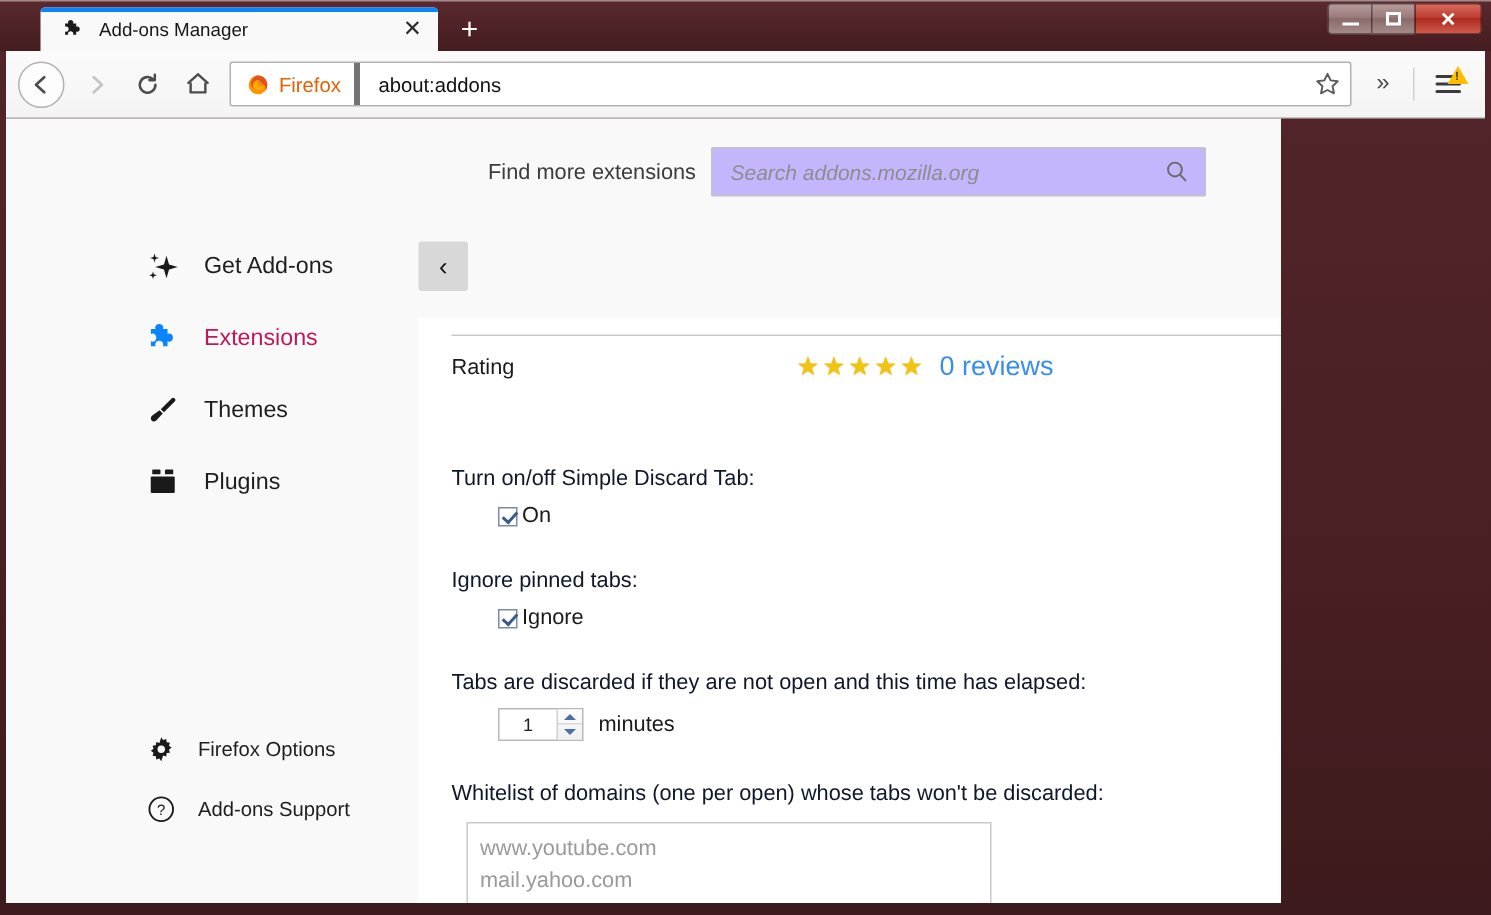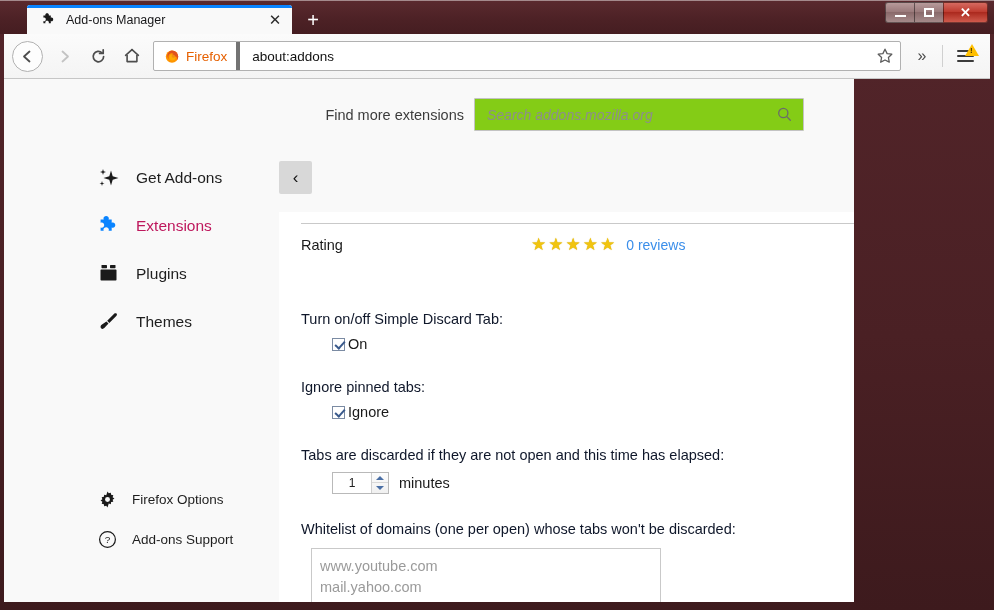--- a/index.html
+++ b/index.html
@@ -159,21 +159,21 @@
     background: #f9f9f9; overflow: hidden;
   }
 
   
   .findrow {
     position: absolute; right: 50px; top: 19px;
     display: flex; align-items: center; gap: 10px;
   }
   .find-label { font-size: 14.5px; color: #3c3c3c; }
   .search-box {
-    width: 330px; height: 33px; background: #84cc16;
+    width: 330px; height: 33px; background: #c4b5fd;
     border: 1px solid #c3c3c3; border-radius: 1px;
     display: flex; align-items: center; padding: 0 9px 0 12px;
   }
   .search-box input {
     flex: 1 1 auto; border: none; outline: none; background: transparent;
     font-family: "Liberation Sans", sans-serif;
     font-size: 14px; color: #4b4b4b; font-style: italic;
   }
   .search-box input::placeholder { color: #8d8d8d; font-style: italic; }
   .search-icon-wrap {
@@ -228,21 +228,21 @@
   .panel-inner { position: relative; padding: 0 22px; }
   .rating-row {
     display: flex; align-items: center; height: 42px;
     border-top: 1px solid #c9c9c9; margin: 11px 0 0 0;
     padding-top: 0;
   }
   .rating-label { font-size: 14.5px; color: #1a1a1a; width: 230px; }
   .stars { display: flex; gap: 2px; font-size: 17px; color: #f5c518; letter-spacing: 0; }
   .star { color: #f1c40f; text-shadow: 0 0 1px #c9a000; }
   .reviews-link {
-    font-size: 14px; color: #3a8eea; margin-left: 11px; cursor: pointer; text-align: center;
+    font-size: 18px; color: #3a8eea; margin-left: 11px; cursor: pointer; text-align: center;
   }
 
   .settings { padding-top: 46px; }
   .set-label { font-size: 14.5px; color: #0f172a; margin-bottom: 9px; }
   .set-check {
     display: flex; align-items: center; margin-left: 31px; margin-bottom: 27px;
     cursor: pointer;
   }
   .cbox {
     width: 13px; height: 13px; flex: 0 0 13px; margin-right: 3px;
@@ -446,36 +446,36 @@
           <svg width="24" height="24" viewBox="0 0 16 16">
             <path fill="#0a84ff" d="M6.1 1.3c1 0 1.8.7 1.8 1.6 0 .3-.1.5-.2.7h2.1v2.2c.2-.1.5-.2.8-.2.9 0 1.6.8 1.6 1.8s-.7 1.8-1.6 1.8c-.3 0-.6-.1-.8-.2v2.2H7.7c.1-.2.2-.5.2-.8 0-.9-.8-1.6-1.8-1.6s-1.8.7-1.8 1.6c0 .3.1.6.2.8H2.4V9c.2.1.5.2.8.2.9 0 1.6-.8 1.6-1.8S4.1 5.6 3.2 5.6c-.3 0-.6.1-.8.2V3.6h2.1c-.1-.2-.2-.4-.2-.7 0-.9.8-1.6 1.8-1.6z"></path>
           </svg>
         </span>
         <span class="side-label">Extensions</span>
       </div>
 
       <div class="side-item">
         <span class="side-icon">
           <svg width="24" height="24" viewBox="0 0 24 24">
+            <path fill="#1a1a1a" d="M19.5 3.6c.6.6.6 1.5 0 2.1l-7.2 7.2-2.1-2.1 7.2-7.2c.6-.6 1.5-.6 2.1 0z"></path>
+            <path fill="#1a1a1a" d="M9.4 11.5l2.1 2.1-4.2 4.5c-.9 1-2.4 1.1-3.2.2-.8-.8-.7-2.3.2-3.2l5.1-3.6z"></path>
+          </svg>
+        </span>
+        <span class="side-label">Themes</span>
+      </div>
+
+      <div class="side-item">
+        <span class="side-icon">
+          <svg width="24" height="24" viewBox="0 0 24 24">
             <rect x="4.5" y="3" width="5.5" height="3.2" rx="0.6" fill="#1a1a1a"></rect>
             <rect x="13" y="3" width="5.5" height="3.2" rx="0.6" fill="#1a1a1a"></rect>
             <rect x="3.5" y="7.6" width="16" height="11" rx="0.8" fill="#1a1a1a"></rect>
           </svg>
         </span>
         <span class="side-label">Plugins</span>
-      </div>
-
-      <div class="side-item">
-        <span class="side-icon">
-          <svg width="24" height="24" viewBox="0 0 24 24">
-            <path fill="#1a1a1a" d="M19.5 3.6c.6.6.6 1.5 0 2.1l-7.2 7.2-2.1-2.1 7.2-7.2c.6-.6 1.5-.6 2.1 0z"></path>
-            <path fill="#1a1a1a" d="M9.4 11.5l2.1 2.1-4.2 4.5c-.9 1-2.4 1.1-3.2.2-.8-.8-.7-2.3.2-3.2l5.1-3.6z"></path>
-          </svg>
-        </span>
-        <span class="side-label">Themes</span>
       </div>
 
       <div class="side-bottom">
         <div class="side-item">
           <span class="side-icon">
             <svg width="19" height="19" viewBox="0 0 20 20">
               <path fill="#1a1a1a" d="M10 1.6l1.3 1.9 2.2-.7.3 2.3 2.3.3-.7 2.2 1.9 1.3-1.9 1.3.7 2.2-2.3.3-.3 2.3-2.2-.7L10 18.4l-1.3-1.9-2.2.7-.3-2.3-2.3-.3.7-2.2L2.7 11l1.9-1.3-.7-2.2 2.3-.3.3-2.3 2.2.7z"></path>
               <circle cx="10" cy="10" r="2.6" fill="#f9f9f9"></circle>
             </svg>
           </span>

